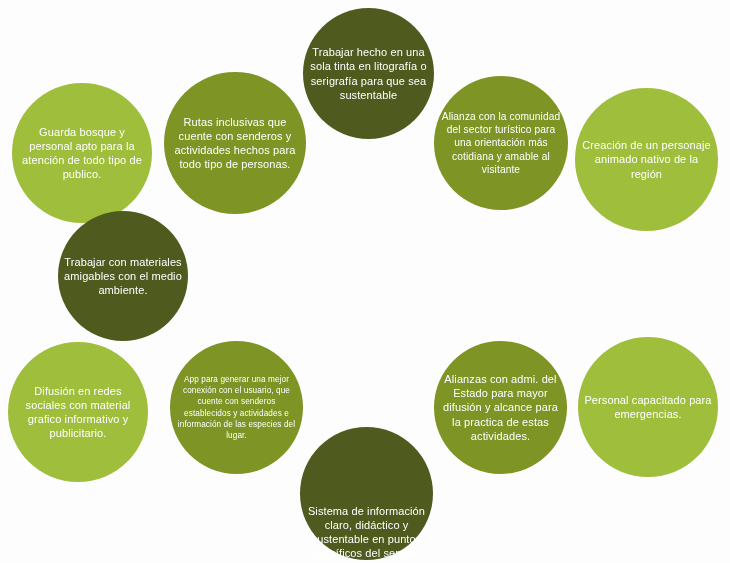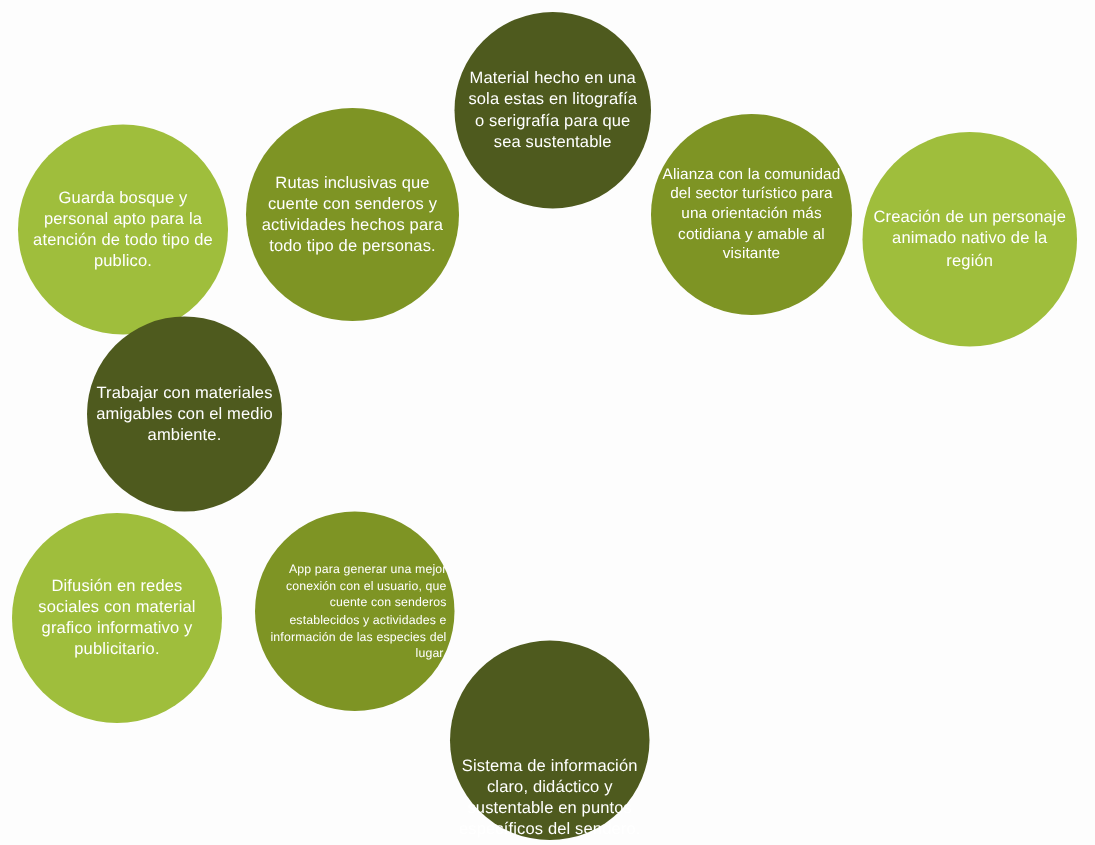--- a/index.html
+++ b/index.html
@@ -40,37 +40,37 @@
     white-space: pre-line;
   }
   
   .tone-dark  { background: #4e5a1e; }
   .tone-mid   { background: #7e9424; }
   .tone-light { background: #9fbe3c; }
 
   
   .fs-11 { font-size: 11px; }
   .fs-10 { font-size: 10.2px; }
-  .fs-8  { font-size: 8.2px; line-height: 1.38; text-align: right; }
+  .fs-8  { font-size: 8.2px; line-height: 1.38; }
 </style>
 </head>
 <body>
 
 <div id="canvas" style="background: rgb(253, 253, 253);">
 
   <div class="bubble tone-light fs-11" style="left: 12px; top: 83px; width: 140px; height: 140px; background: rgb(159, 190, 60); color: rgb(255, 255, 255);">
     <span class="label">Guarda bosque y personal apto para la atención de todo tipo de publico.</span>
   </div>
 
   <div class="bubble tone-mid fs-11" style="left: 164px; top: 72px; width: 142px; height: 142px; background: rgb(126, 148, 36); color: rgb(255, 255, 255);">
     <span class="label">Rutas inclusivas que cuente con senderos y actividades hechos para todo tipo de personas.</span>
   </div>
 
   <div class="bubble tone-dark fs-11" style="left: 303px; top: 8px; width: 131px; height: 131px; background: rgb(78, 90, 30); color: rgb(255, 255, 255);">
-    <span class="label">Material hecho en una sola estas en litografía o serigrafía para que sea sustentable</span>
+    <span class="label">Trabajar hecho en una sola tinta en litografía o serigrafía para que sea sustentable</span>
   </div>
 
   <div class="bubble tone-mid fs-10" style="left: 434px; top: 76px; width: 134px; height: 134px; background: rgb(126, 148, 36); color: rgb(255, 255, 255);">
     <span class="label">Alianza con la comunidad del sector turístico para una orientación más cotidiana y amable al visitante</span>
   </div>
 
   <div class="bubble tone-light fs-11" style="left: 575px; top: 88px; width: 143px; height: 143px; background: rgb(159, 190, 60); color: rgb(255, 255, 255);">
     <span class="label">Creación de un personaje animado nativo de la región</span>
   </div>
 
@@ -84,15 +84,21 @@
   </div>
 
   <div class="bubble tone-mid fs-8" style="left: 170px; top: 341px; width: 133px; height: 133px; background: rgb(126, 148, 36); color: rgb(255, 255, 255);">
     <span class="label">App para generar una mejor conexión con el usuario, que cuente con senderos establecidos y actividades e información de las especies del lugar.</span>
   </div>
 
   <div class="bubble tone-dark fs-11" style="left: 300px; top: 427px; width: 133px; height: 133px; background: rgb(78, 90, 30); color: rgb(255, 255, 255); align-items: flex-end;">
     <span class="label">Sistema de información claro, didáctico y sustentable en puntos específicos del sendero.</span>
   </div>
 
+  <div class="bubble tone-mid fs-11" style="left: 434px; top: 341px; width: 133px; height: 133px; background: rgb(126, 148, 36); color: rgb(255, 255, 255);">
+    <span class="label">Alianzas con admi. del Estado para mayor difusión y alcance para la practica de estas actividades.</span>
+  </div>
 
+  <div class="bubble tone-light fs-11" style="left: 578px; top: 337px; width: 140px; height: 140px; background: rgb(159, 190, 60); color: rgb(255, 255, 255);">
+    <span class="label">Personal capacitado para emergencias.</span>
+  </div>
 
 </div>
 
 </body></html>

